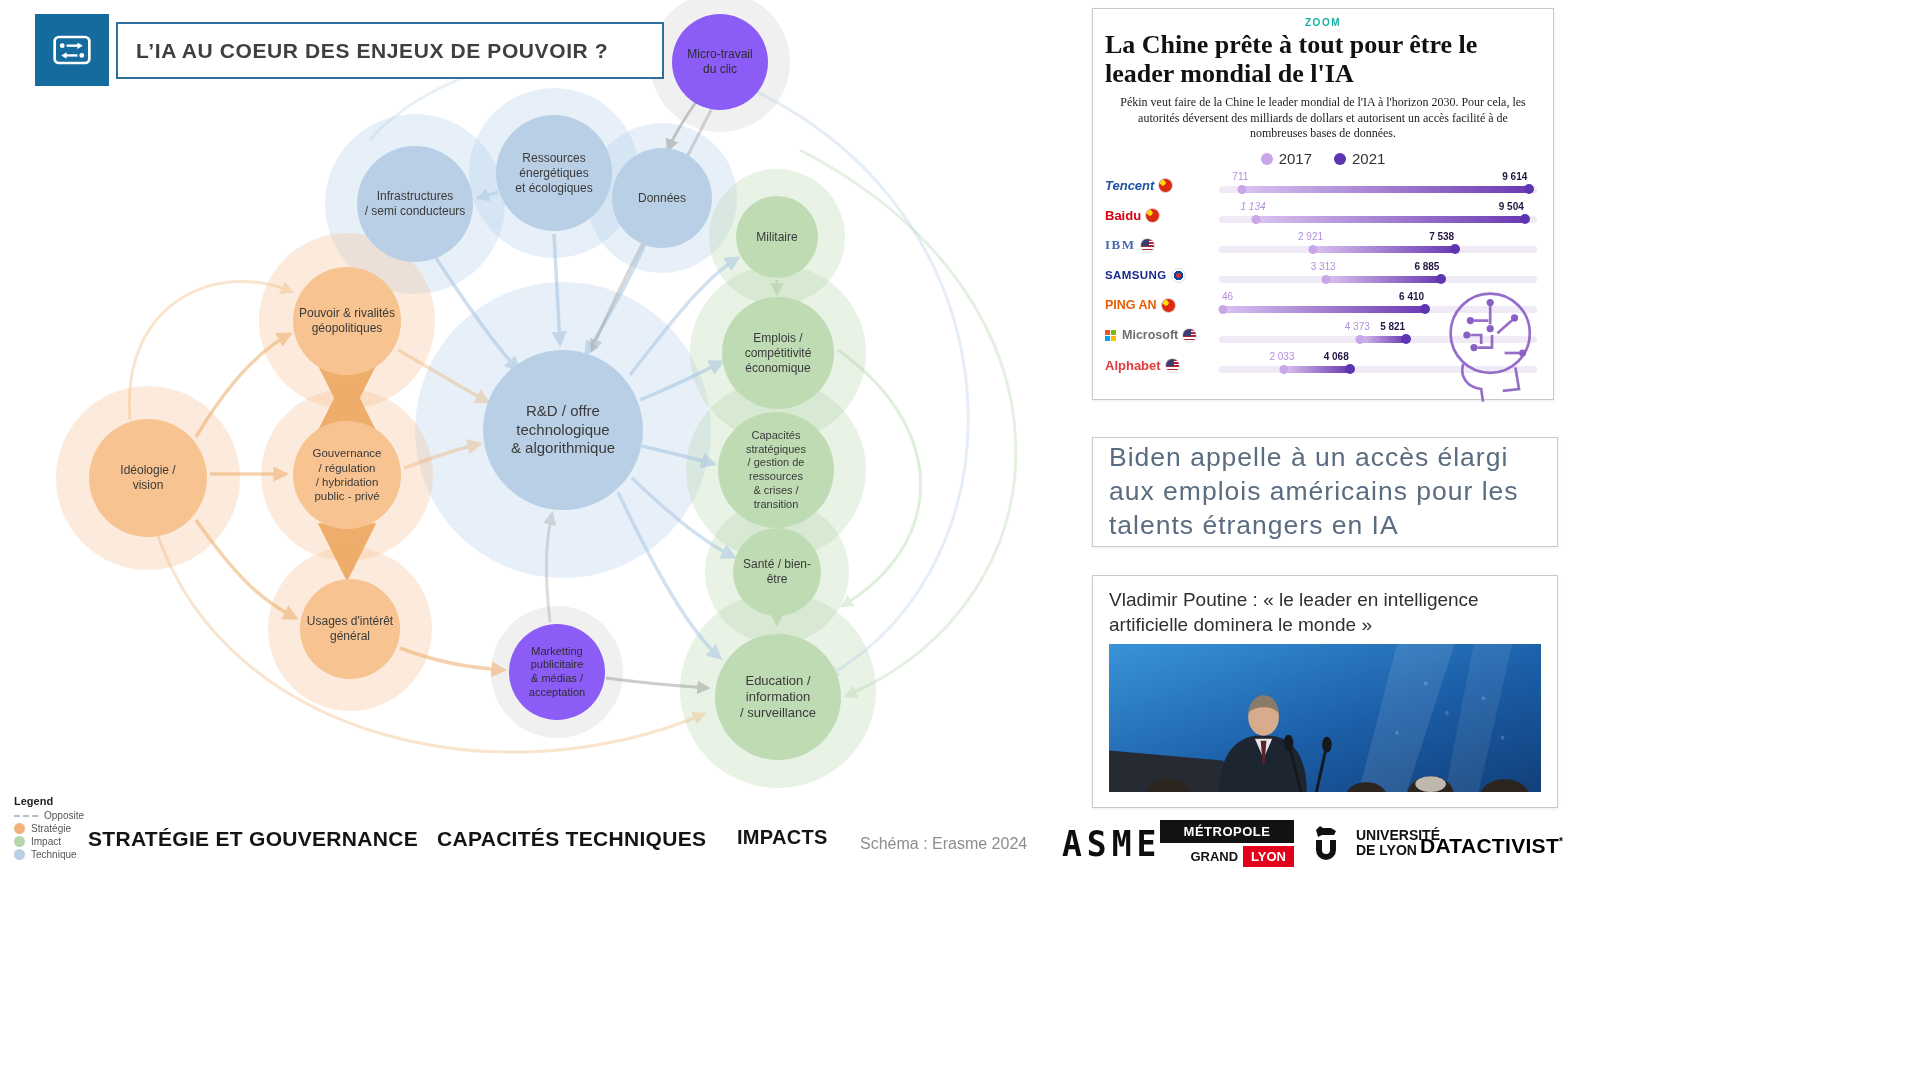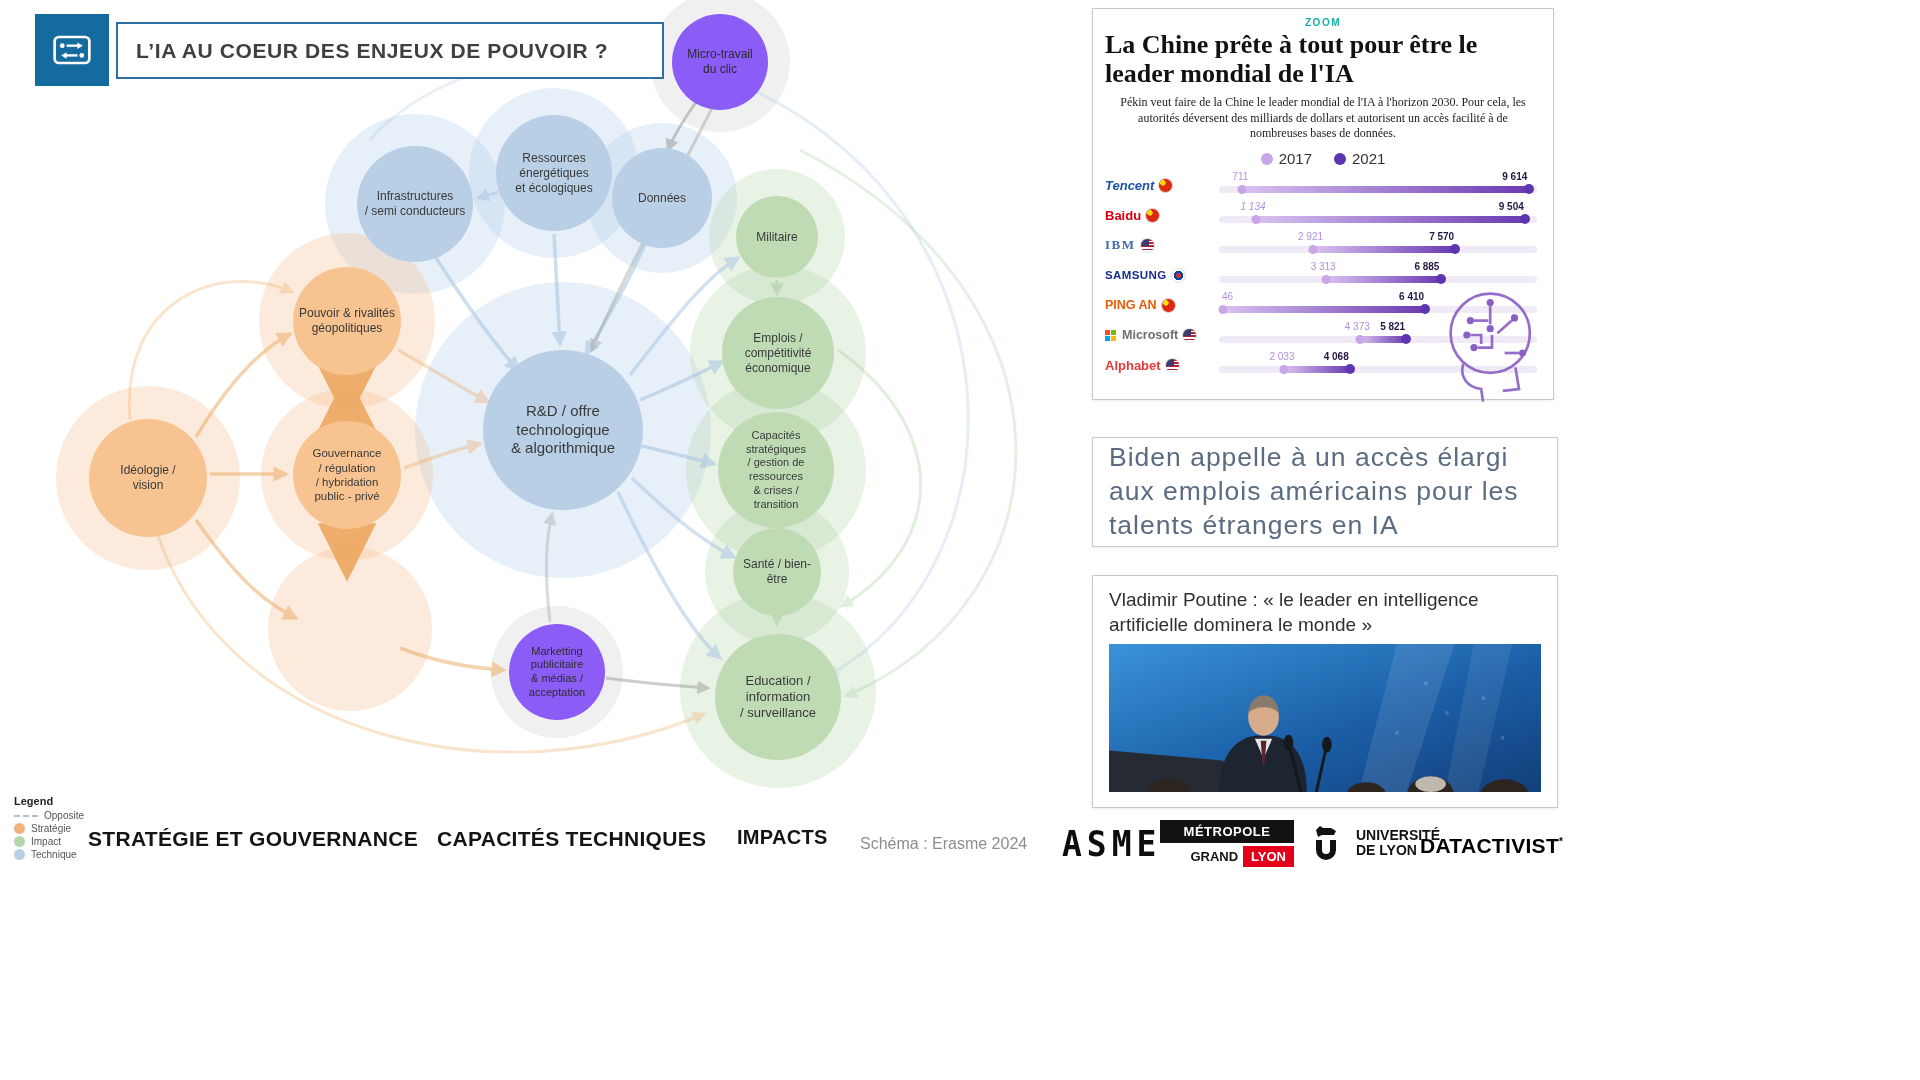--- a/index.html
+++ b/index.html
@@ -195,20 +195,22 @@
 &amp; médias /
 acceptation</div>
   <div class="node n-orange" style="left:293px;top:267px;width:108px;height:108px">Pouvoir &amp; rivalités
 géopolitiques</div>
   <div class="node n-orange" style="left:89px;top:419px;width:118px;height:118px">Idéologie /
 vision</div>
   <div class="node n-orange fs115" style="left:293px;top:421px;width:108px;height:108px">Gouvernance
 / régulation
 / hybridation
 public - privé</div>
+  <div class="node n-orange" style="left:300px;top:579px;width:100px;height:100px">Usages d'intérêt
+général</div>
 
   <div class="title-icon">
     <svg viewBox="0 0 48 48">
       <rect x="8" y="12" width="32" height="24" rx="4" fill="none" stroke="#fff" stroke-width="2.5"></rect>
       <circle cx="15" cy="20" r="2.2" fill="#fff"></circle>
       <path d="M19,20 H30" stroke="#fff" stroke-width="2.2"></path>
       <path d="M29,17 L34,20 L29,23 Z" fill="#fff"></path>
       <circle cx="33" cy="29" r="2.2" fill="#fff"></circle>
       <path d="M29,29 H18" stroke="#fff" stroke-width="2.2"></path>
       <path d="M19,26 L14,29 L19,32 Z" fill="#fff"></path>
@@ -304,21 +306,21 @@
           <div class="clogo-wrap">
             <span class="clogo lg-ibm">IBM</span>
             <span class="flag flag-us"></span>
           </div>
           <div class="track">
             <div class="tline"></div>
             <div class="cbar" style="left: 29.21%; width: 44.22%;"></div>
             <span class="pdot light" style="left: 29.21%;"></span>
             <span class="pdot dark" style="left: 73.43%;"></span>
             <span class="vlab v17" style="left: 29.21%;">2 921</span>
-            <span class="vlab v21" style="left: 73.43%;">7 570</span>
+            <span class="vlab v21" style="left: 73.43%;">7 538</span>
           </div>
         </div>
         <div class="crow">
           <div class="clogo-wrap">
             <span class="clogo lg-samsung">SAMSUNG</span>
             <span class="flag flag-kr"></span>
           </div>
           <div class="track">
             <div class="tline"></div>
             <div class="cbar" style="left: 33.13%; width: 35.72%;"></div>

